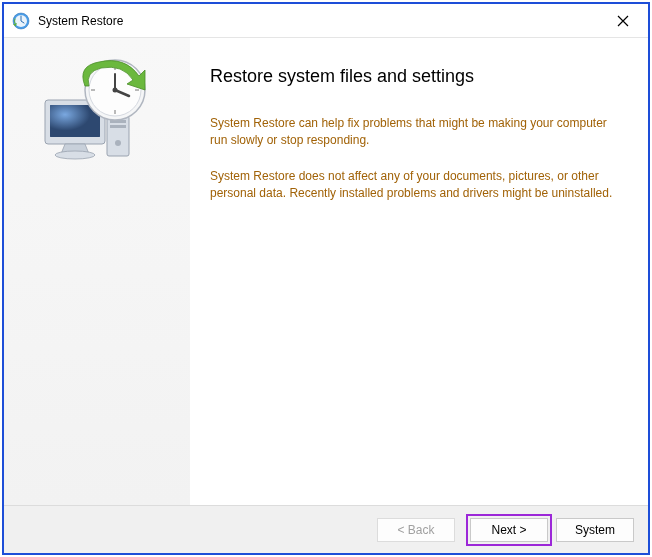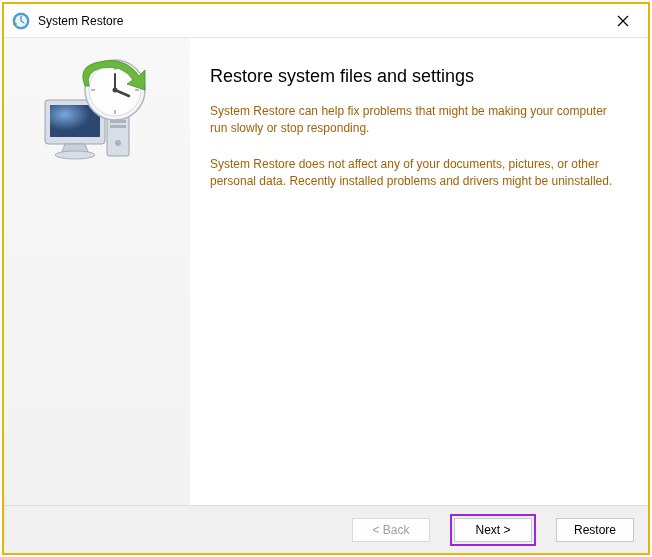--- a/index.html
+++ b/index.html
@@ -10,21 +10,21 @@
     body {
       font-family: 'Segoe UI', Tahoma, Geneva, sans-serif;
       background: #fff;
       width: 652px;
       height: 557px;
       overflow: hidden;
     }
     .window {
       width: 648px;
       height: 553px;
-      border: 2px solid #eab308;
+      border: 2px solid #1d4ed8;
       background: #fff;
       display: flex;
       flex-direction: column;
       margin: 2px;
     }
     .titlebar {
       height: 34px;
       background: #fff;
       display: flex;
       align-items: center;
@@ -75,56 +75,57 @@
       position: relative;
     }
     .main-content {
       flex: 1;
       padding: 28px 32px 20px 20px;
     }
     .main-heading {
       font-size: 18px;
       font-weight: 400;
       color: #000;
-      margin-bottom: 16px;
+      margin-bottom: 28px;
     }
     .body-text {
       font-size: 12px;
       color: #a16207;
       line-height: 1.45;
       margin-bottom: 18px;
     }
     .footer {
       height: 48px;
       background: #f0f0f0;
       border-top: 1px solid #dcdcdc;
       display: flex;
       align-items: center;
       justify-content: flex-end;
       padding: 0 14px;
-      gap: 24px;
+      gap: 8px;
     }
     .btn {
       min-width: 78px;
       height: 24px;
       background: #fdfdfd;
       border: 1px solid #c9c9c9;
       font-size: 12px;
       font-family: inherit;
       cursor: pointer;
       padding: 0 14px;
     }
     .btn:disabled {
       color: #a0a0a0;
       cursor: default;
       border-color: #dcdcdc;
     }
     .btn-highlight {
       outline: 2px solid #9c27d8;
       outline-offset: 2px;
+      margin-left: 7px;
     }
   </style>
 </head>
 <body>
 
 <div class="window">
   <div class="titlebar">
     <span class="titlebar-icon">
       <svg viewBox="0 0 18 18">
         <circle cx="9" cy="9" r="8" fill="#4a9de8" stroke="#2a6db0" stroke-width="0.5"></circle>
@@ -184,15 +185,15 @@
     <div class="main-content">
       <h1 class="main-heading">Restore system files and settings</h1>
       <p class="body-text">System Restore can help fix problems that might be making your computer run slowly or stop responding.</p>
       <p class="body-text">System Restore does not affect any of your documents, pictures, or other personal data. Recently installed problems and drivers might be uninstalled.</p>
     </div>
   </div>
 
   <div class="footer">
     <button class="btn" disabled="">&lt; Back</button>
     <button class="btn btn-highlight">Next &gt;</button>
-    <button class="btn">Restore</button>
+    <button class="btn">System</button>
   </div>
 </div>
 
 </body></html>

